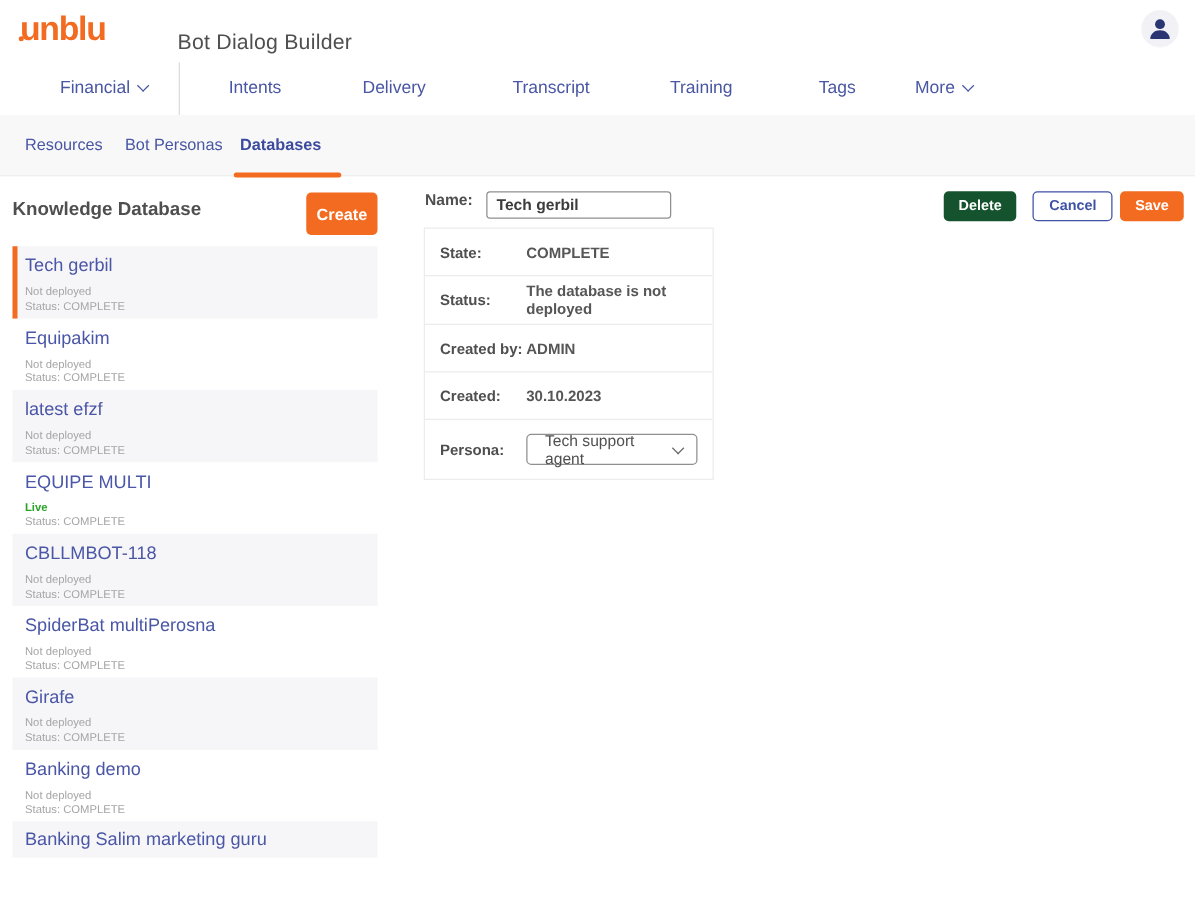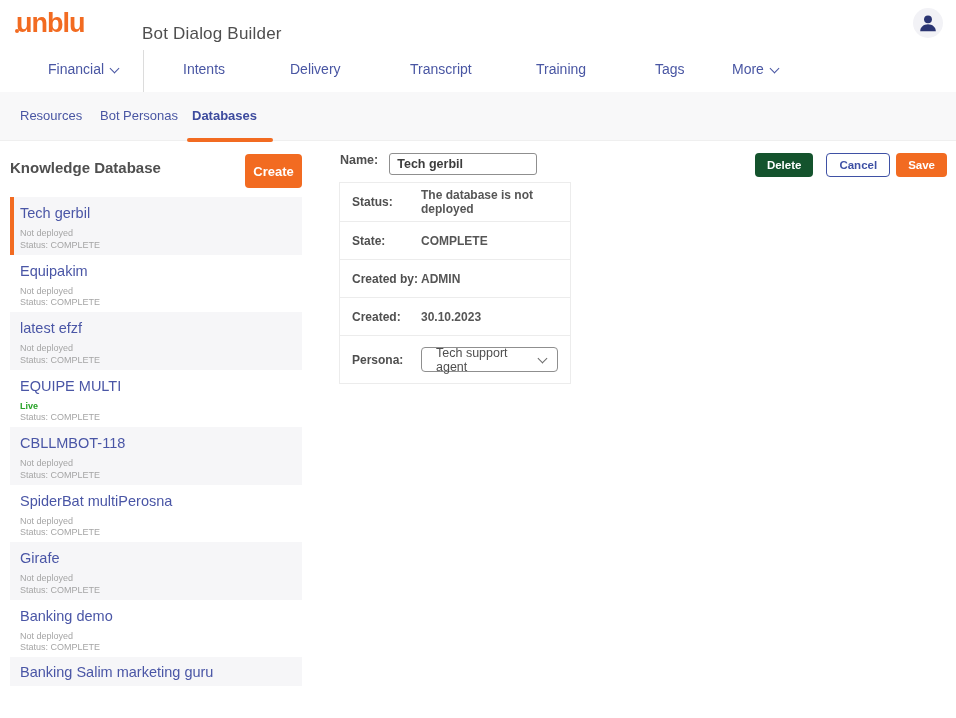--- a/index.html
+++ b/index.html
@@ -147,27 +147,27 @@
     <input class="name-input" type="text" value="Tech gerbil" style="">
   </div>
 
   <div class="actions">
     <button class="btn btn-delete">Delete</button>
     <button class="btn btn-cancel">Cancel</button>
     <button class="btn btn-save">Save</button>
   </div>
 
   <div class="info-table">
+    <div class="tbl-row">
+      <div class="tbl-label">State:</div>
+      <div class="tbl-value">COMPLETE</div>
+    </div>
     <div class="tbl-row" style="height:38px">
       <div class="tbl-label">Status:</div>
       <div class="tbl-value">The database is not deployed</div>
-    </div>
-    <div class="tbl-row">
-      <div class="tbl-label">State:</div>
-      <div class="tbl-value">COMPLETE</div>
     </div>
     <div class="tbl-row">
       <div class="tbl-label">Created by:</div>
       <div class="tbl-value">ADMIN</div>
     </div>
     <div class="tbl-row">
       <div class="tbl-label">Created:</div>
       <div class="tbl-value">30.10.2023</div>
     </div>
     <div class="tbl-row tall">

